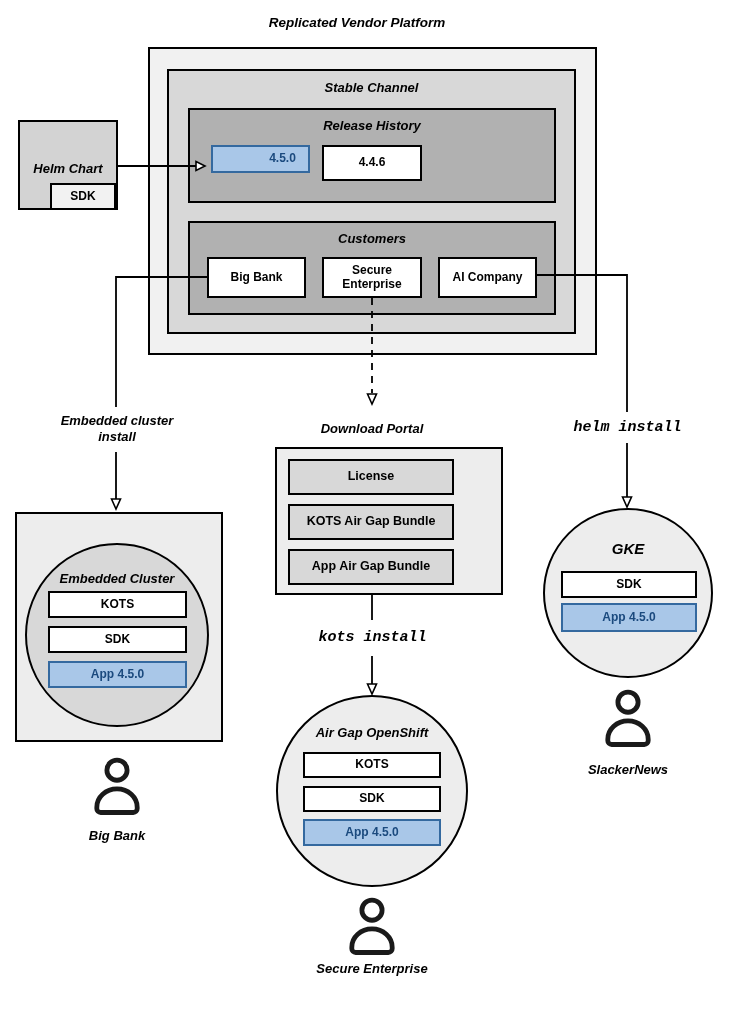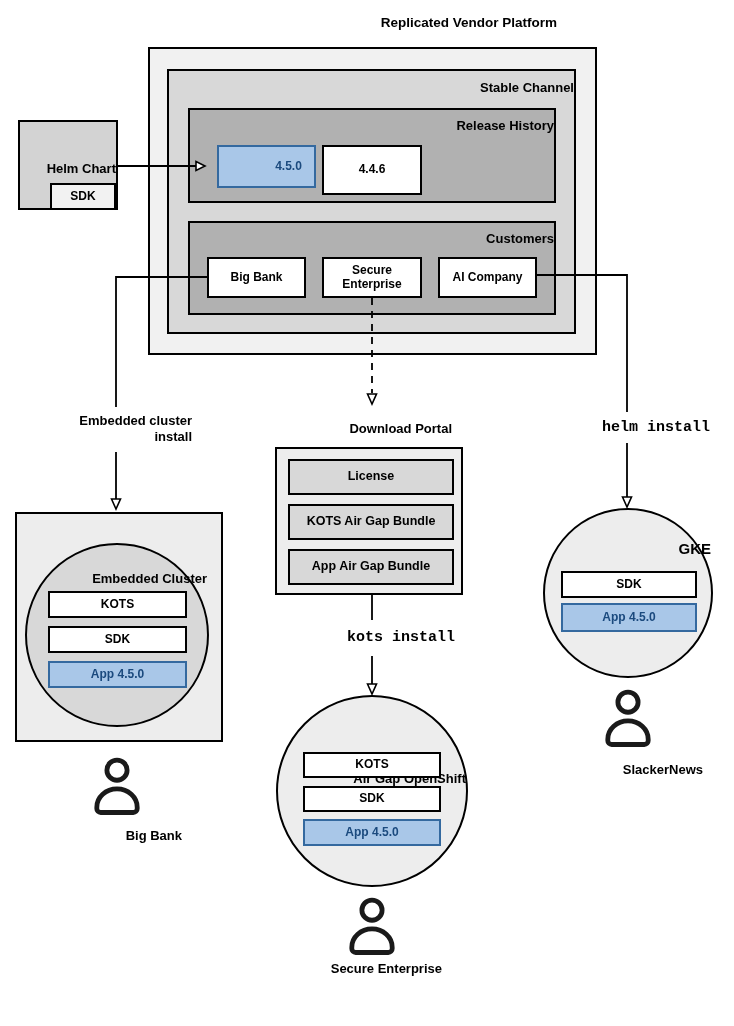--- a/index.html
+++ b/index.html
@@ -2,21 +2,21 @@
 <html><head>
 <meta charset="utf-8">
 <style>
   html,body{margin:0;padding:0;background:#ffffff;}
   #canvas{
     position:relative;width:734px;height:1026px;background:#ffffff;overflow:hidden;
     font-family:"Liberation Sans","DejaVu Sans",sans-serif;color:#000;
   }
   .abs{position:absolute;box-sizing:border-box;}
   .box{position:absolute;box-sizing:border-box;border:2px solid #000;}
-  .lbl{font-weight:700;text-align:right;line-height:1.22;}
+  .lbl{font-weight:700;text-align:center;line-height:1.22;font-style:italic;}
   .chip{
     position:absolute;box-sizing:border-box;border:2px solid #000;background:#fff;
     display:flex;align-items:center;justify-content:center;text-align:center;
     font-weight:700;font-size:12px;line-height:1.1;
   }
   .chip.blue{background:#a9c7e8;border-color:#34699f;color:#1b4a7e;}
   .chip.gray{background:#d8d8d8;}
   .circle{border-radius:50%;}
   .mono{font-family:"Liberation Mono","DejaVu Sans Mono",monospace;font-weight:700;}
   svg.edges{position:absolute;left:0;top:0;z-index:10;pointer-events:none;}
@@ -32,24 +32,24 @@
 
   <div class="abs lbl" style="left:157px;top:15px;width:400px;font-size:13.5px;">Replicated Vendor Platform</div>
 
   <div class="box" style="left:148px;top:47px;width:449px;height:308px;background:#f1f1f1;">
 
     <div class="box" style="left:17px;top:20px;width:409px;height:265px;background:#d8d8d8;">
       <div class="abs lbl" style="left:0;top:9px;width:100%;font-size:13px;">Stable Channel</div>
 
       <div class="box" style="left:19px;top:37px;width:368px;height:95px;background:#b1b1b1;">
         <div class="abs lbl" style="left:0;top:8px;width:100%;font-size:13px;">Release History</div>
-        <div class="chip blue" style="left:27px;top:35px;width:99px;height:43px;padding-left:44px;">
+        <div class="chip blue" style="left:21px;top:35px;width:99px;height:28px;padding-left:44px;">
           <span>4.5.0</span>
         </div>
-        <div class="chip" style="left:132px;top:35px;width:100px;height:50px;">
+        <div class="chip" style="left:132px;top:35px;width:100px;height:36px;">
           <span>4.4.6</span>
         </div>
       </div>
 
       <div class="box" style="left:19px;top:150px;width:368px;height:94px;background:#b1b1b1;padding-left:20px;">
         <div class="abs lbl" style="left:0;top:8px;width:100%;font-size:13px;">Customers</div>
         <div class="chip" style="left:17px;top:34px;width:99px;height:41px;">
           <span>Big Bank</span>
         </div>
         <div class="chip" style="left:132px;top:34px;width:100px;height:41px;padding:0 6px;">
@@ -67,21 +67,21 @@
     <div class="chip" style="left:30px;top:61px;width:66px;height:27px;background:#f2f2f2;">
       <span>SDK</span>
     </div>
   </div>
 
   <div class="abs lbl" style="left:42px;top:413px;width:150px;font-size:13px;">Embedded cluster install</div>
   <div class="abs lbl mono" style="left:545px;top:419px;width:165px;font-size:15px;">helm install</div>
   <div class="abs lbl" style="left:292px;top:421px;width:160px;font-size:13px;">Download Portal</div>
   <div class="abs lbl mono" style="left:290px;top:629px;width:165px;font-size:15px;">kots install</div>
 
-  <div class="box" style="left:275px;top:447px;width:188px;height:148px;background:#ededed;">
+  <div class="box" style="left:275px;top:447px;width:228px;height:148px;background:#ededed;">
     <div class="chip gray" style="left:11px;top:10px;width:166px;height:36px;font-size:12.5px;">
       <span>License</span>
     </div>
     <div class="chip gray" style="left:11px;top:55px;width:166px;height:36px;font-size:12.5px;">
       <span>KOTS Air Gap Bundle</span>
     </div>
     <div class="chip gray" style="left:11px;top:100px;width:166px;height:36px;font-size:12.5px;">
       <span>App Air Gap Bundle</span>
     </div>
   </div>
@@ -95,21 +95,21 @@
       <div class="chip" style="left:21px;top:81px;width:139px;height:27px;">
         <span>SDK</span>
       </div>
       <div class="chip blue" style="left:21px;top:116px;width:139px;height:27px;">
         <span>App 4.5.0</span>
       </div>
     </div>
   </div>
 
   <div class="box circle" style="left:276px;top:695px;width:192px;height:192px;background:#ededed;">
-    <div class="abs lbl" style="left:0;top:28px;width:100%;font-size:13px;margin-top:46px;">Air Gap OpenShift</div>
+    <div class="abs lbl" style="left:0;top:28px;width:100%;font-size:13px;">Air Gap OpenShift</div>
     <div class="chip" style="left:25px;top:55px;width:138px;height:26px;">
       <span>KOTS</span>
     </div>
     <div class="chip" style="left:25px;top:89px;width:138px;height:26px;">
       <span>SDK</span>
     </div>
     <div class="chip blue" style="left:25px;top:122px;width:138px;height:27px;">
       <span>App 4.5.0</span>
     </div>
   </div>

